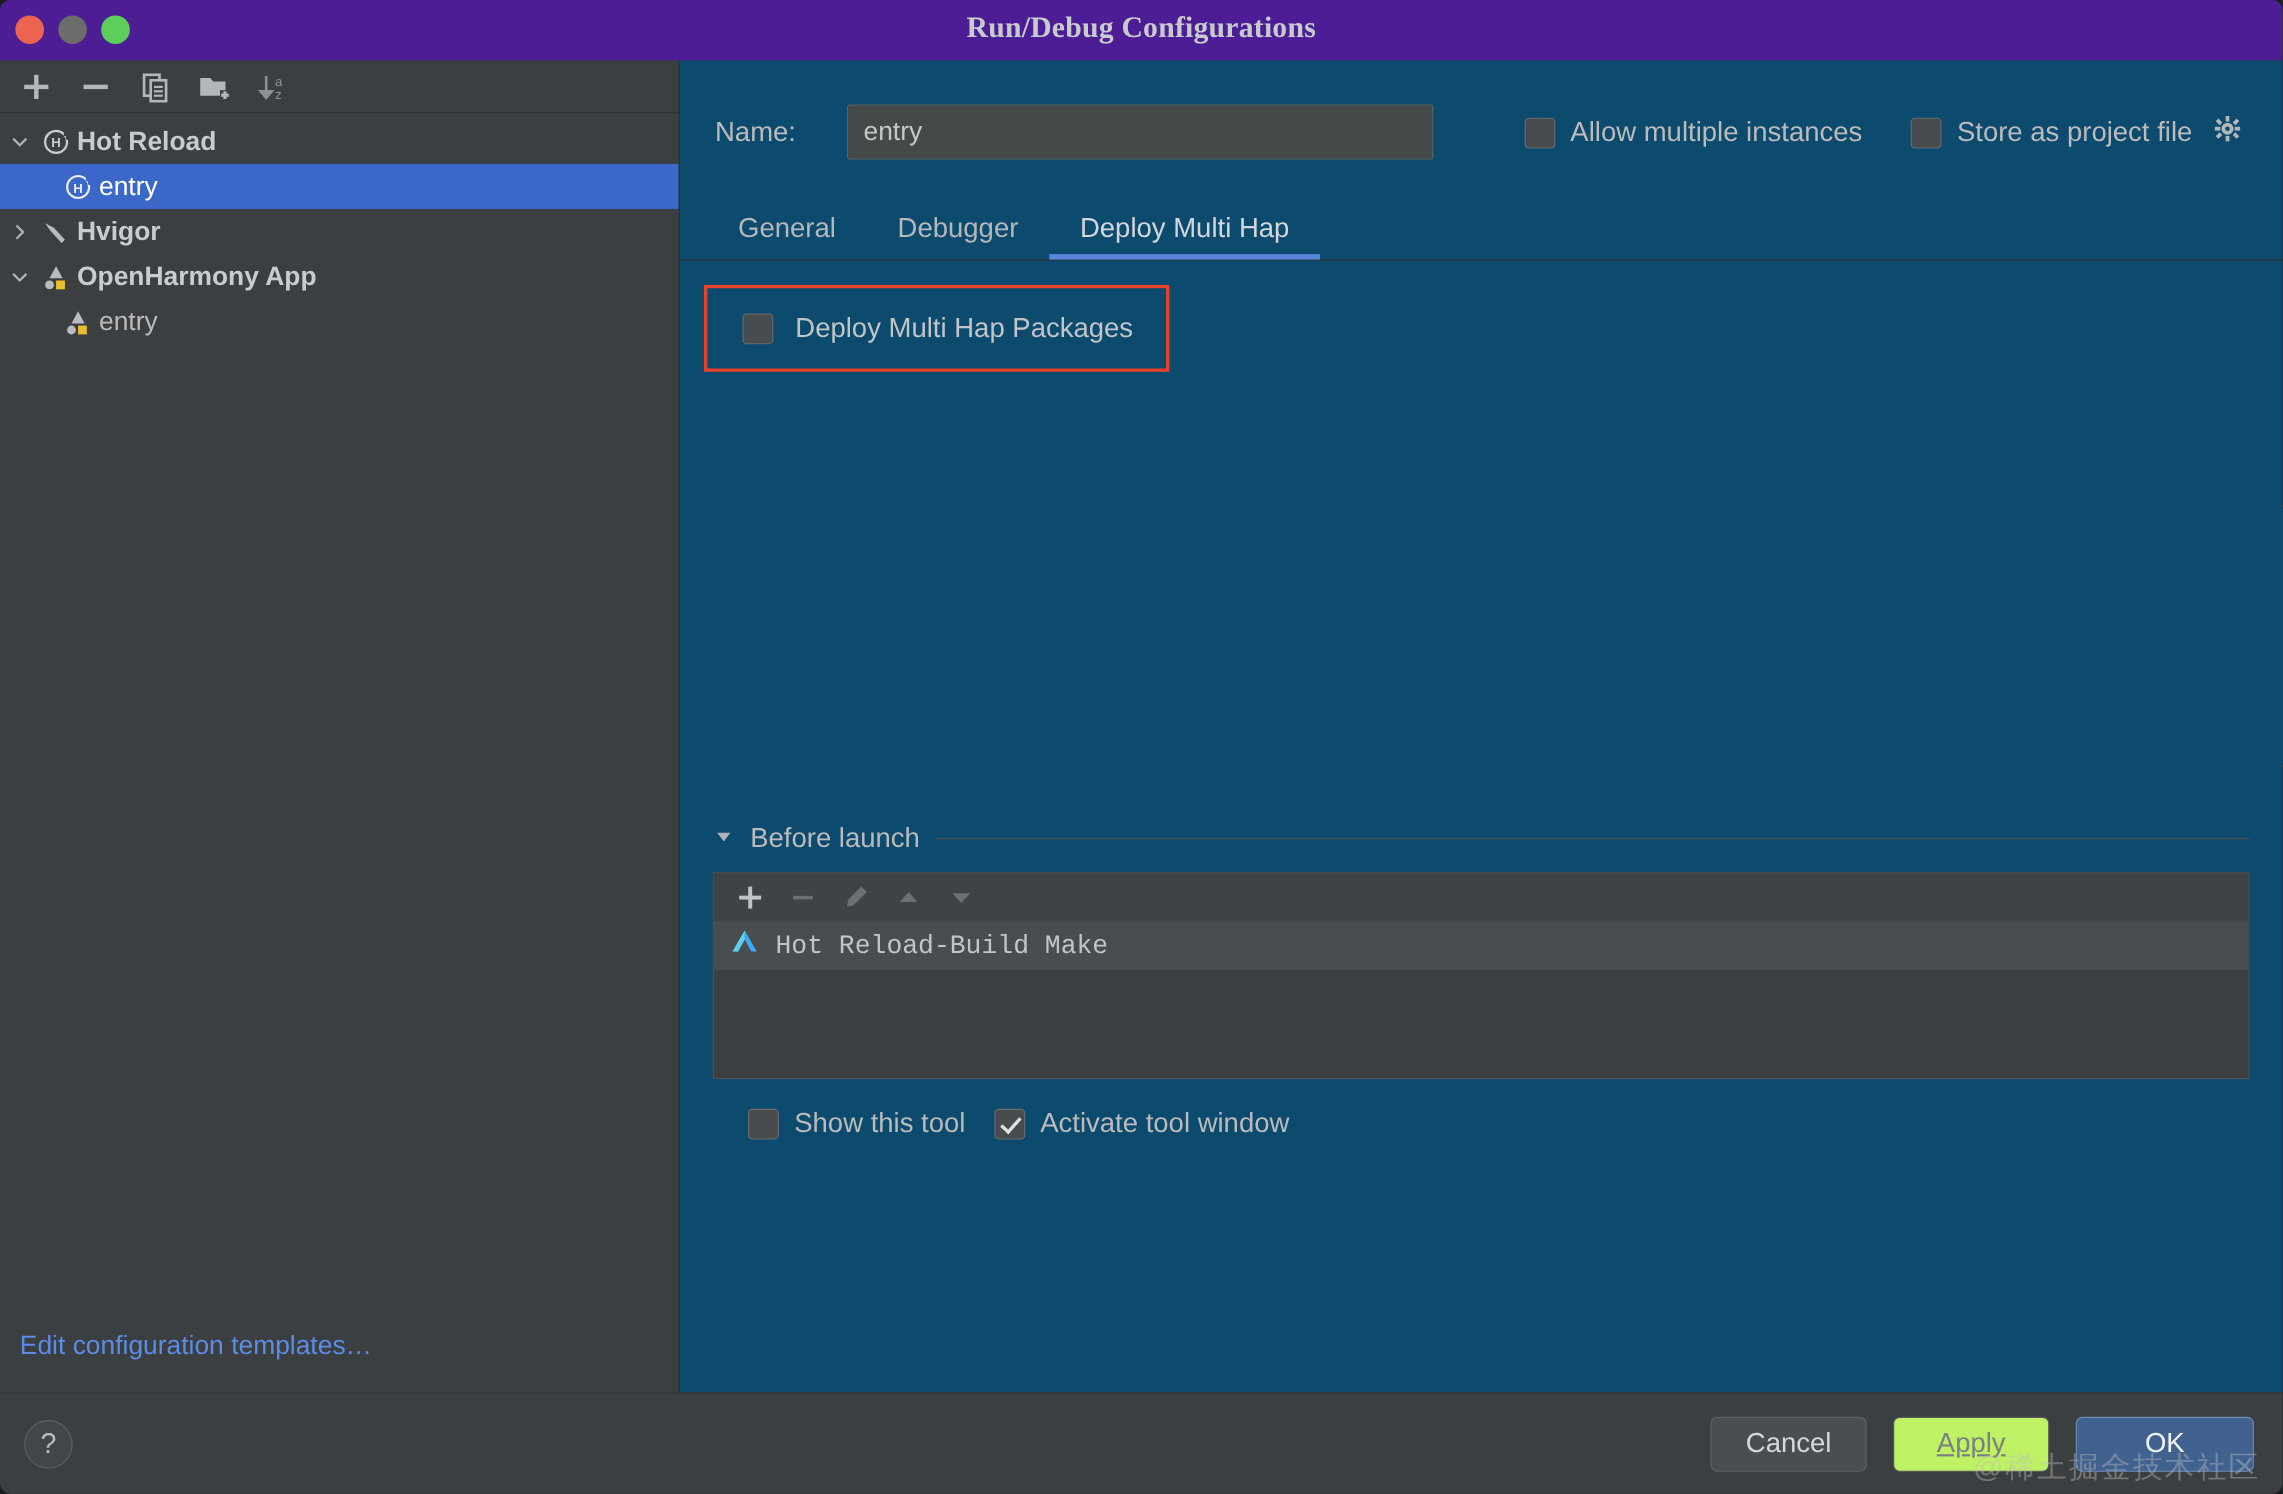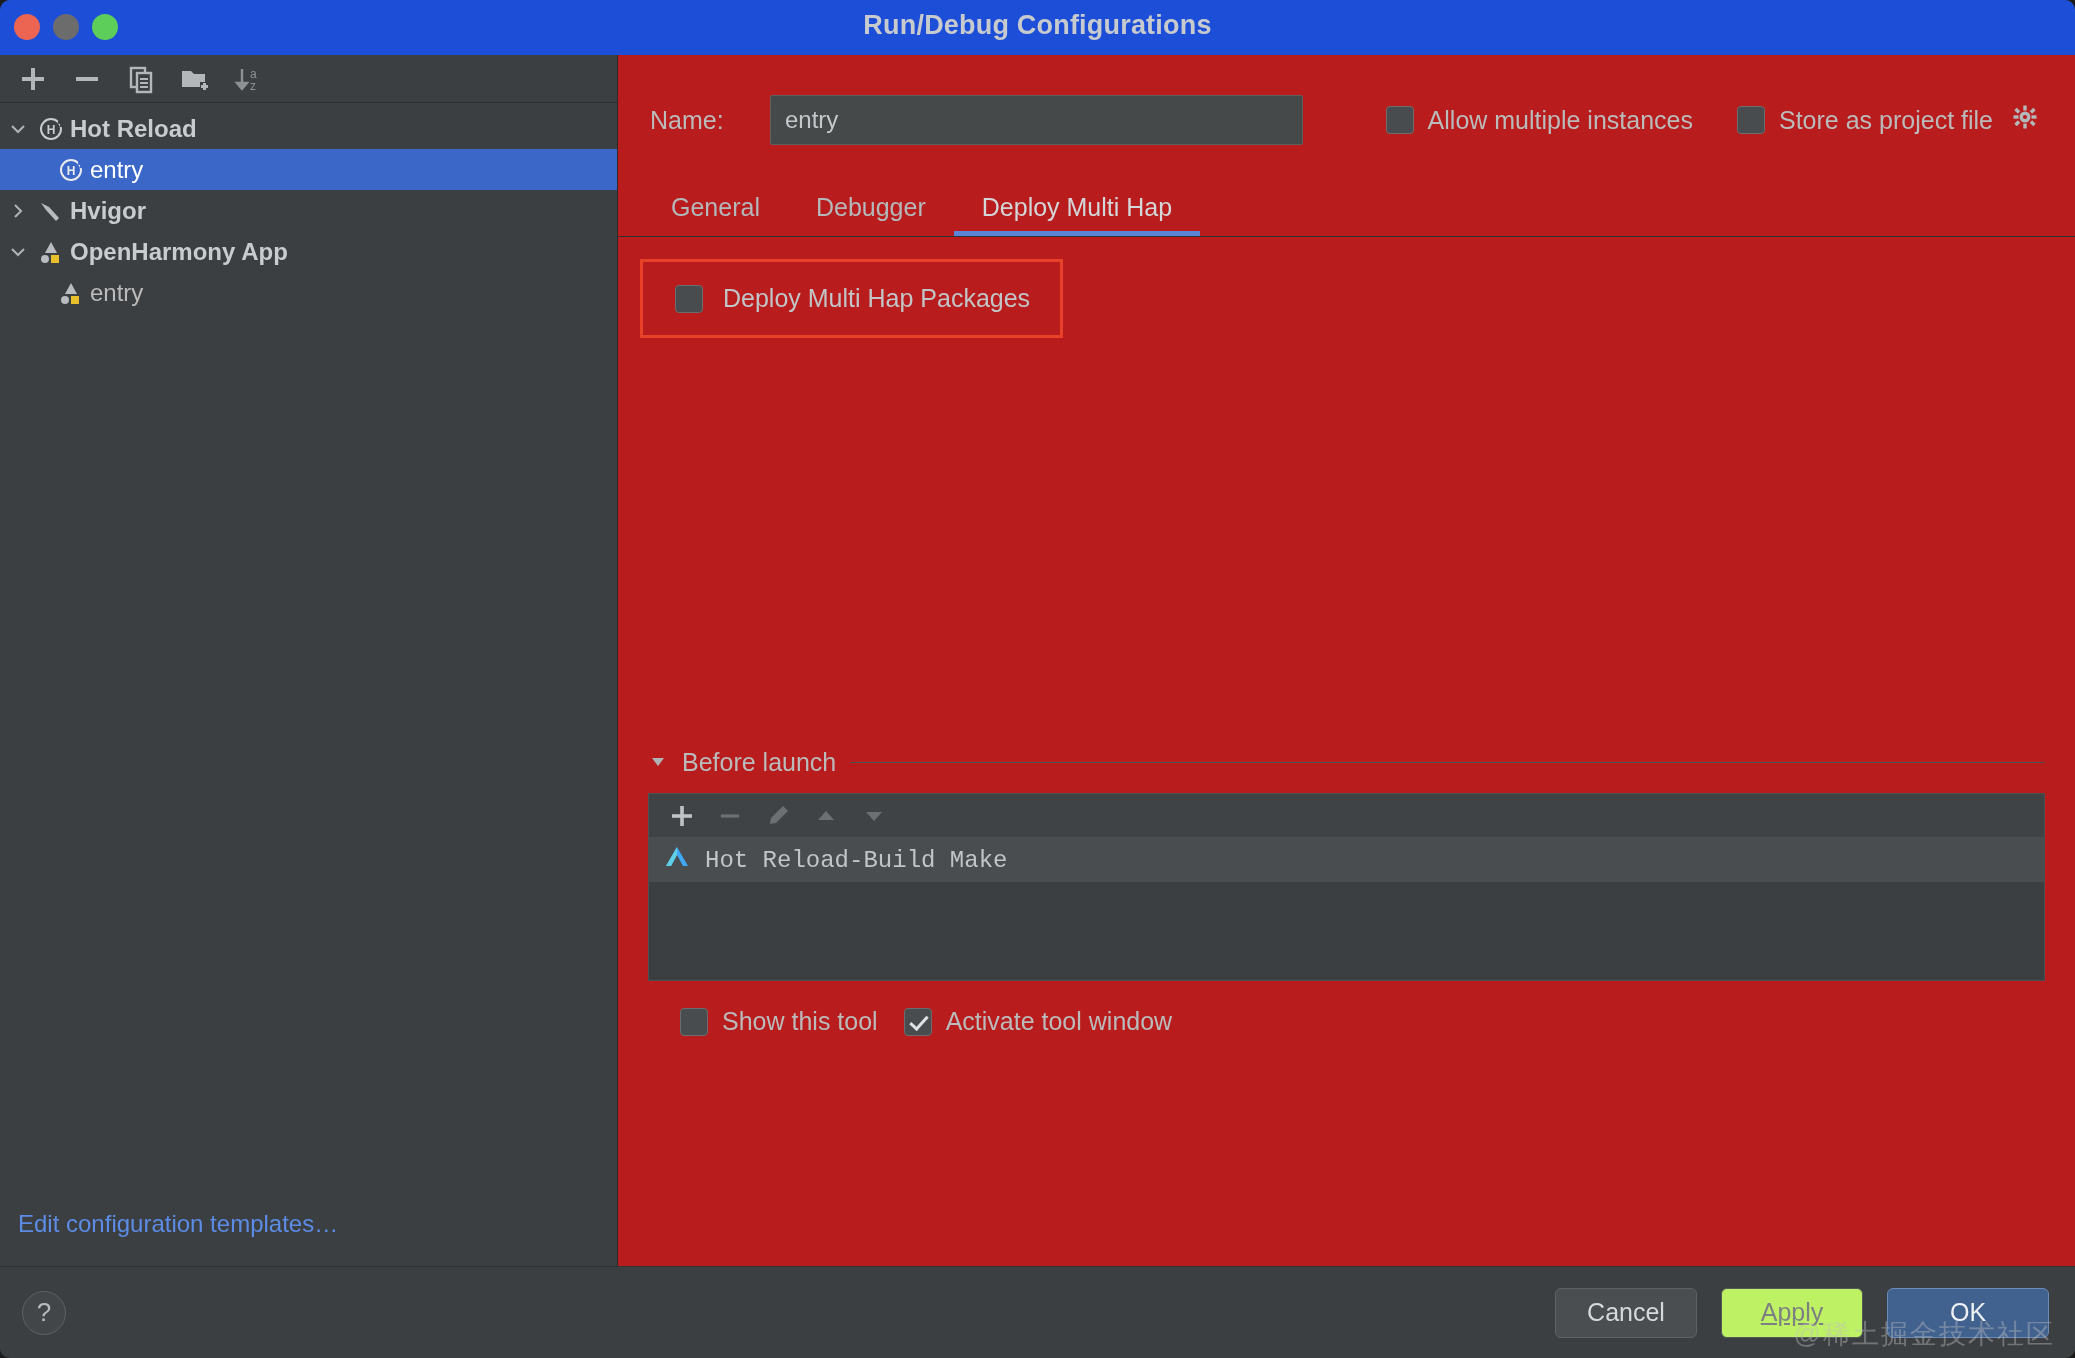--- a/index.html
+++ b/index.html
@@ -15,22 +15,23 @@
     background: #3c3f41;
     border-radius: 10px;
     overflow: hidden;
     display: flex; flex-direction: column;
   }
 
   
   .titlebar {
     position: relative;
     height: 55px;
-    background: #1d4ed8;
+    background: #4c1d95;
     flex: 0 0 55px;
+    font-family: Liberation Serif, serif;
   }
   .traffic {
     position: absolute; left: 14px; top: 14px;
     display: flex; gap: 13px; align-items: center;
   }
   .dot { width: 26px; height: 26px; border-radius: 50%; }
   .dot.red { background: #eb6552; }
   .dot.yellow { background: #6c6c6c; }
   .dot.green { background: #5ece5a; }
   .win-title {
@@ -83,21 +84,21 @@
   .edit-templates {
     color: #5c8ce6;
     font-size: 24px;
     padding: 0 0 28px 18px;
     margin-top: 32px;
   }
 
   
   .content {
     flex: 1 1 auto;
-    background: #b91c1c;
+    background: #0c4a6e;
     position: relative;
     display: flex; flex-direction: column;
     min-width: 0;
   }
 
   .name-row {
     display: flex; align-items: center;
     padding: 38px 0 0 32px;
     height: 92px;
   }

